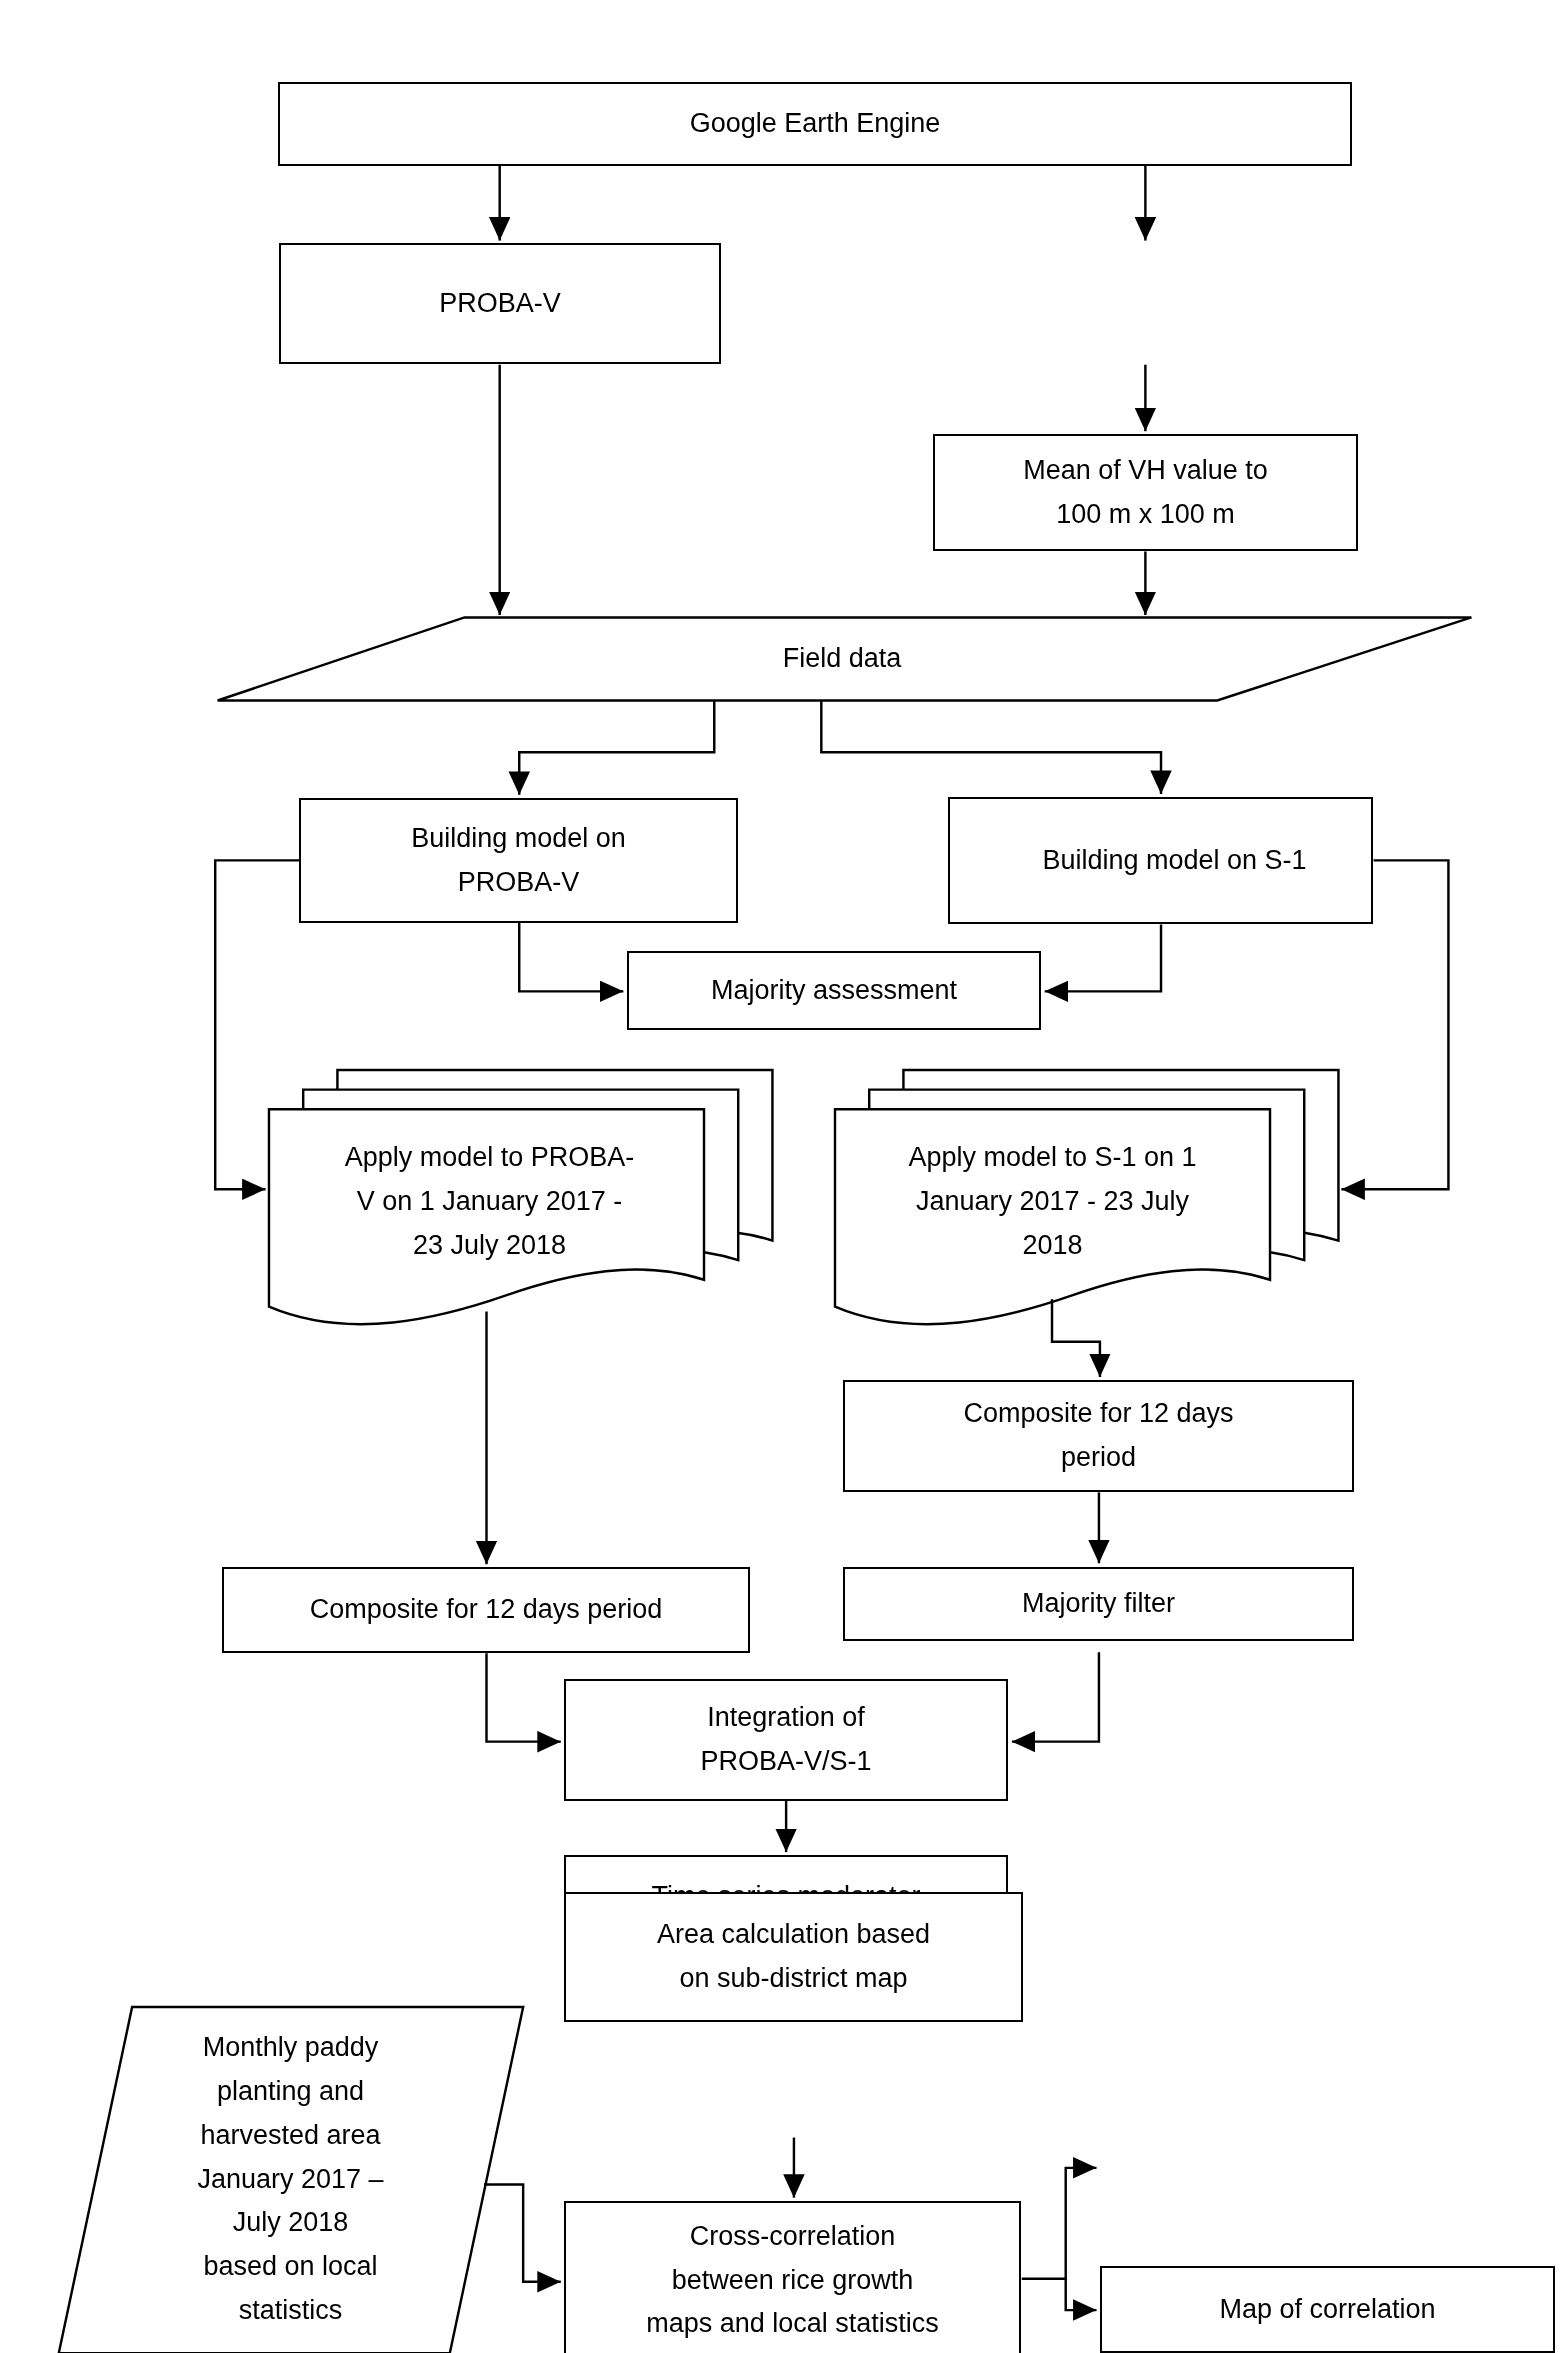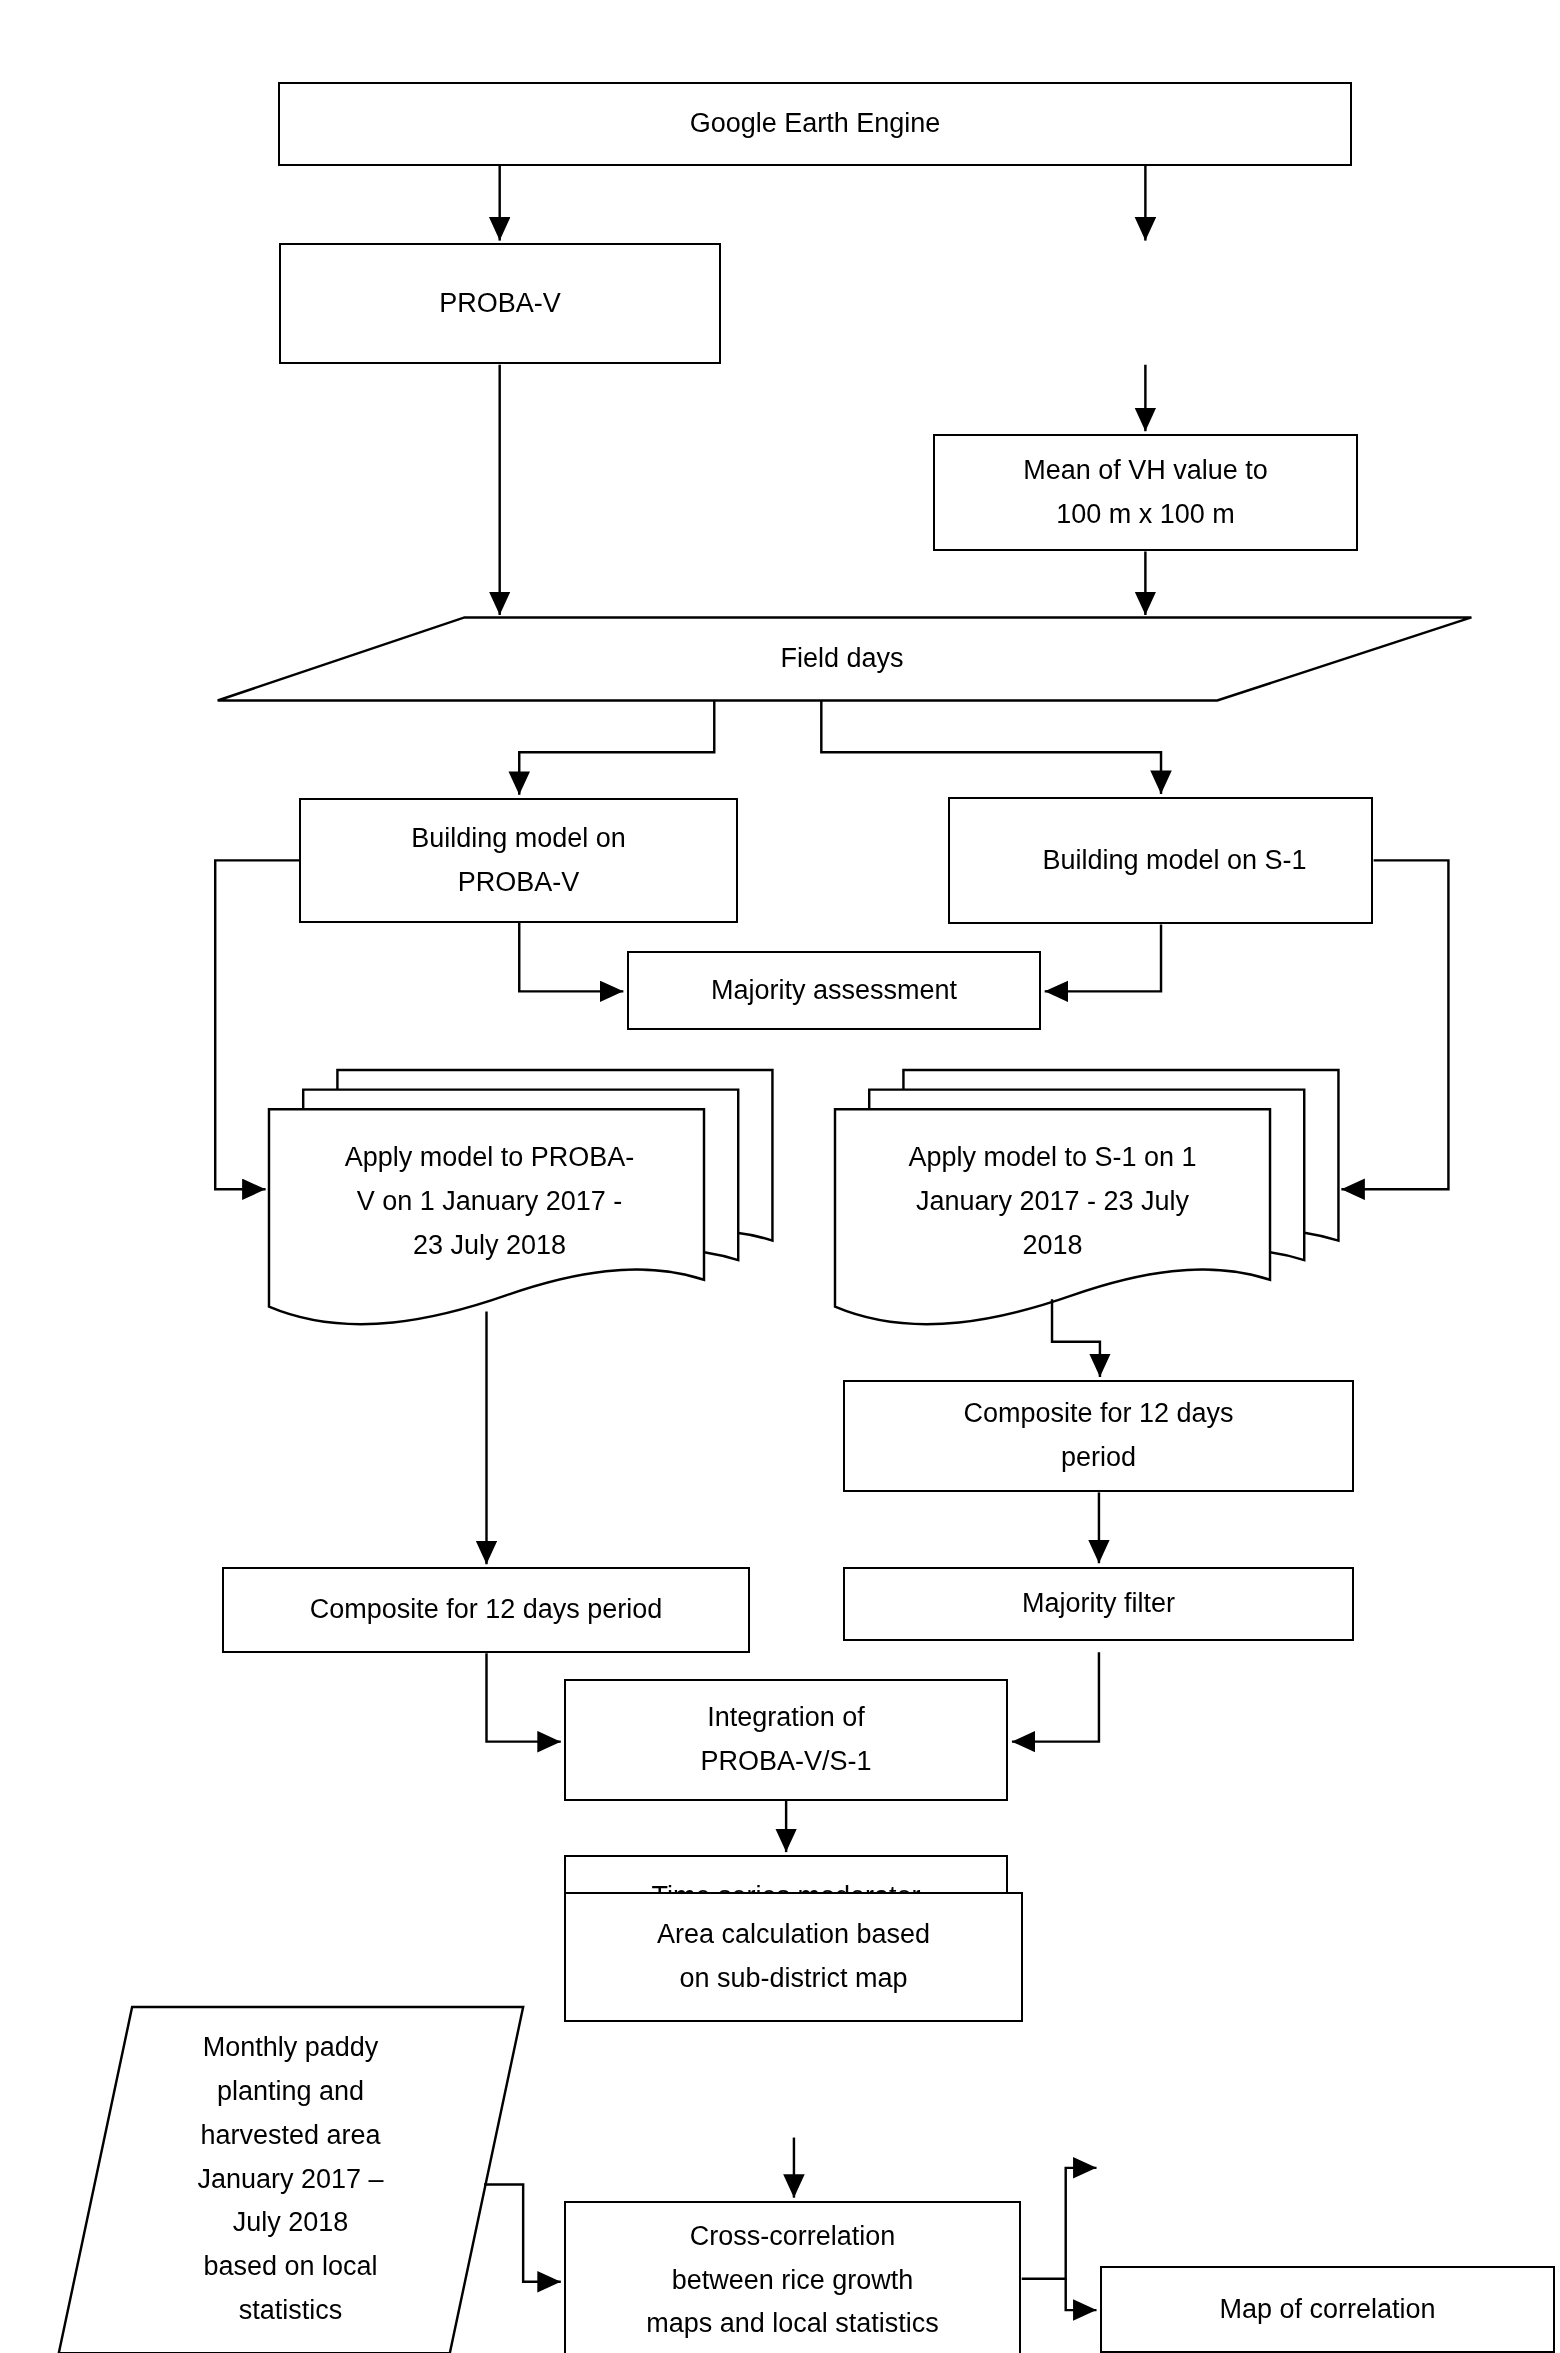--- a/index.html
+++ b/index.html
@@ -163,21 +163,21 @@
 between rice growth
 maps and local statistics</span>
   </div>
 
 
   <div class="node" style="left:1100px; top:2218px; width:455px; height:87px;">
     <span class="label">Map of correlation</span>
   </div>
 
   <div class="floating-label" style="left:549px; top:574px; width:586px; height:73px;">
-    <span class="label">Field days</span>
+    <span class="label">Field data</span>
   </div>
 
   <div class="floating-label" style="left:284px; top:1083px; width:411px; height:142px;">
     <span class="label">Apply model to PROBA-
 V on 1 January 2017 -
 23 July 2018</span>
   </div>
 
   <div class="floating-label" style="left:847px; top:1083px; width:411px; height:142px;">
     <span class="label">Apply model to S-1 on 1

